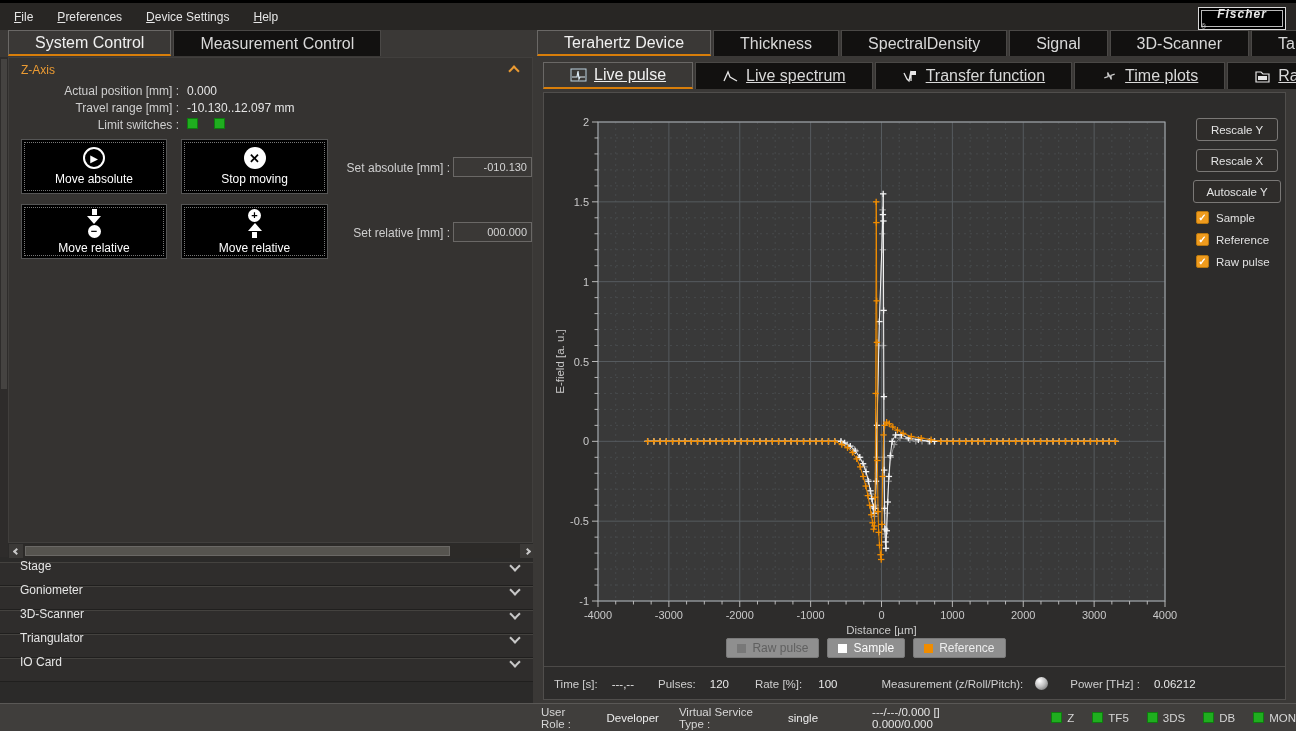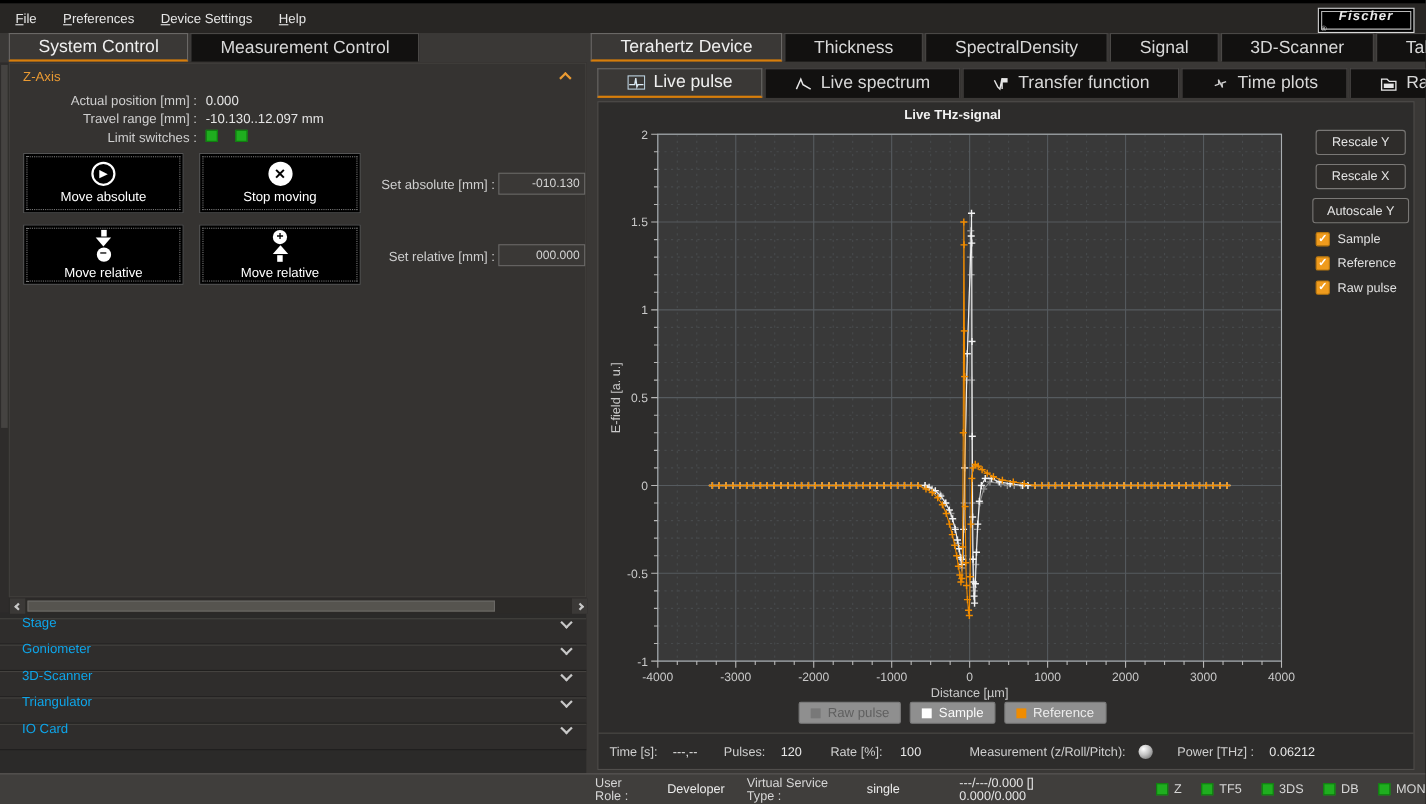--- a/index.html
+++ b/index.html
@@ -13,21 +13,21 @@
   .logo { position:absolute; right:10px; top:4px; width:88px; height:23px; background:#000; border:1px solid #d8d8d8; display:flex; align-items:center; justify-content:center; box-shadow: inset 0 0 0 2px #000, inset 0 0 0 3px #b8b8b8; flex-direction: column; }
   .logo-text { color:#e8e8e8; font-size:12px; font-style:italic; font-weight:bold; letter-spacing:1px; }
   .logo sup { color:#d0d0d0; font-size:7px; margin-left:2px; align-self:flex-start; margin-top:2px; }
 
   
   .tab { height:26px; display:flex; align-items:center; padding:0 26px; background:#121110; border:1px solid #4a4846; border-bottom:none; color:#d8d8d8; font-size:16px; white-space:nowrap; cursor:default; }
   .tab.active { background:#3a3836; border-color:#6a6866; border-bottom:2px solid #d87e0a; color:#f0f0f0; }
   .left-tabbar { position:absolute; left:8px; top:30px; display:flex; gap:2px; }
   .dev-tabbar { position:absolute; left:537px; top:30px; display:flex; gap:2px;text-align:center; }
   .view-tabbar { position:absolute; left:543px; top:62px; display:flex; gap:2px; }
-  .view-tabbar .tab { height:27px; gap:7px; }
+  .view-tabbar .tab { height:27px; gap:7px;text-decoration:underline; }
   .tabicon { width:17px; height:14px; display:inline-block; }
 
   
   .left-body { position:absolute; left:0; top:57px; width:533px; height:646px; background:#2b2a29; }
   .vscroll { position:absolute; left:0; top:0; width:8px; height:500px; background:#2e2c2b; }
   .vscroll .thumb { position:absolute; left:1px; top:2px; width:6px; height:330px; background:#454341; }
   .zaxis { position:absolute; left:8px; top:0; width:525px; height:486px; background:#353331; border:1px solid #413f3d; }
   .zaxis-header { position:absolute; left:12px; top:5px; color:#eb9b33; font-size:12px; }
   .chev { display:inline-block; width:8px; height:8px; border-left:2px solid #c8c8c8; border-bottom:2px solid #c8c8c8; transform:rotate(-45deg); }
   .chev.up { border-color:#eb9b33; transform:rotate(135deg); }
@@ -51,21 +51,21 @@
 
   .hscroll { position:absolute; left:0; top:486px; width:525px; height:14px; background:#2c2a28; display:flex; align-items:center; }
   .hs-arrow { width:14px; height:14px; background:#3b3937; display:flex; align-items:center; justify-content:center; }
   .hs-arrow .chev { width:5px; height:5px; border-width:2px; }
   .chev.left { transform:rotate(45deg); }
   .chev.right { transform:rotate(-135deg); }
   .hs-track { flex:1; height:12px; position:relative; }
   .hs-thumb { position:absolute; left:2px; top:1px; width:425px; height:10px; background:#56544f; border:1px solid #6a6865; }
 
   .accordion { position:absolute; left:0; top:505px; width:533px; }
-  .acc-row { height:24px; background:#2f2d2c; border-top:1px solid #44423f; border-bottom:1px solid #201f1e; display:flex; align-items:center; padding:0 14px 16px 20px; color:#0ea5e9; font-size:12px; cursor:default; }
+  .acc-row { height:24px; background:#2f2d2c; border-top:1px solid #44423f; border-bottom:1px solid #201f1e; display:flex; align-items:center; padding:0 14px 16px 20px; color:#e5e5e5; font-size:12px; cursor:default; }
   .acc-row .chev { margin-left:auto; }
 
   
   .chart-panel { position:absolute; left:543px; top:92px; width:743px; height:608px; background:#2d2c2b; border:1px solid #504e4c; }
   .chart-title { position:absolute; left:551px; top:97px; width:630px; text-align:center; color:#f2f2f2; font-weight:bold; font-size:12px; }
   #chart-svg { position:absolute; left:551px; top:112px; }
   .legend-row { position:absolute; left:551px; top:638px; width:630px; display:flex; justify-content:center; gap:8px; }
   .legend-btn { background:#8f8f8f; border:1px solid #7a7a7a; border-radius:2px; height:20px; display:flex; align-items:center; gap:6px; padding:0 10px; font-size:12px; cursor:default; }
   .legend-chip { width:9px; height:9px; display:inline-block; }
 
@@ -234,21 +234,20 @@
     <div class="tab">
       <svg class="tabicon" viewBox="0 0 17 14">
           <path d="M2 3 h5 l2 2 h6 v8 h-13 z" fill="none" stroke="#e6e6e6" stroke-width="1.2"></path>
           <rect x="4" y="7" width="9" height="4" fill="#e6e6e6"></rect>
         </svg>
       <span>Raw data</span>
     </div>
   </div>
 
   <div class="chart-panel"></div>
-  <div class="chart-title">Live THz-signal</div>
   <svg id="chart-svg" width="630" height="526">
       <rect x="47" y="10" width="567" height="479" fill="#393939"></rect>
       <line x1="64.71875" y1="10" x2="64.71875" y2="489" stroke="#474a4c" stroke-width="1" stroke-dasharray="2,4"></line>
       <line x1="82.4375" y1="10" x2="82.4375" y2="489" stroke="#474a4c" stroke-width="1" stroke-dasharray="2,4"></line>
       <line x1="100.15625" y1="10" x2="100.15625" y2="489" stroke="#474a4c" stroke-width="1" stroke-dasharray="2,4"></line>
       <line x1="135.59375" y1="10" x2="135.59375" y2="489" stroke="#474a4c" stroke-width="1" stroke-dasharray="2,4"></line>
       <line x1="153.3125" y1="10" x2="153.3125" y2="489" stroke="#474a4c" stroke-width="1" stroke-dasharray="2,4"></line>
       <line x1="171.03125" y1="10" x2="171.03125" y2="489" stroke="#474a4c" stroke-width="1" stroke-dasharray="2,4"></line>
       <line x1="206.46875" y1="10" x2="206.46875" y2="489" stroke="#474a4c" stroke-width="1" stroke-dasharray="2,4"></line>
       <line x1="224.1875" y1="10" x2="224.1875" y2="489" stroke="#474a4c" stroke-width="1" stroke-dasharray="2,4"></line>

